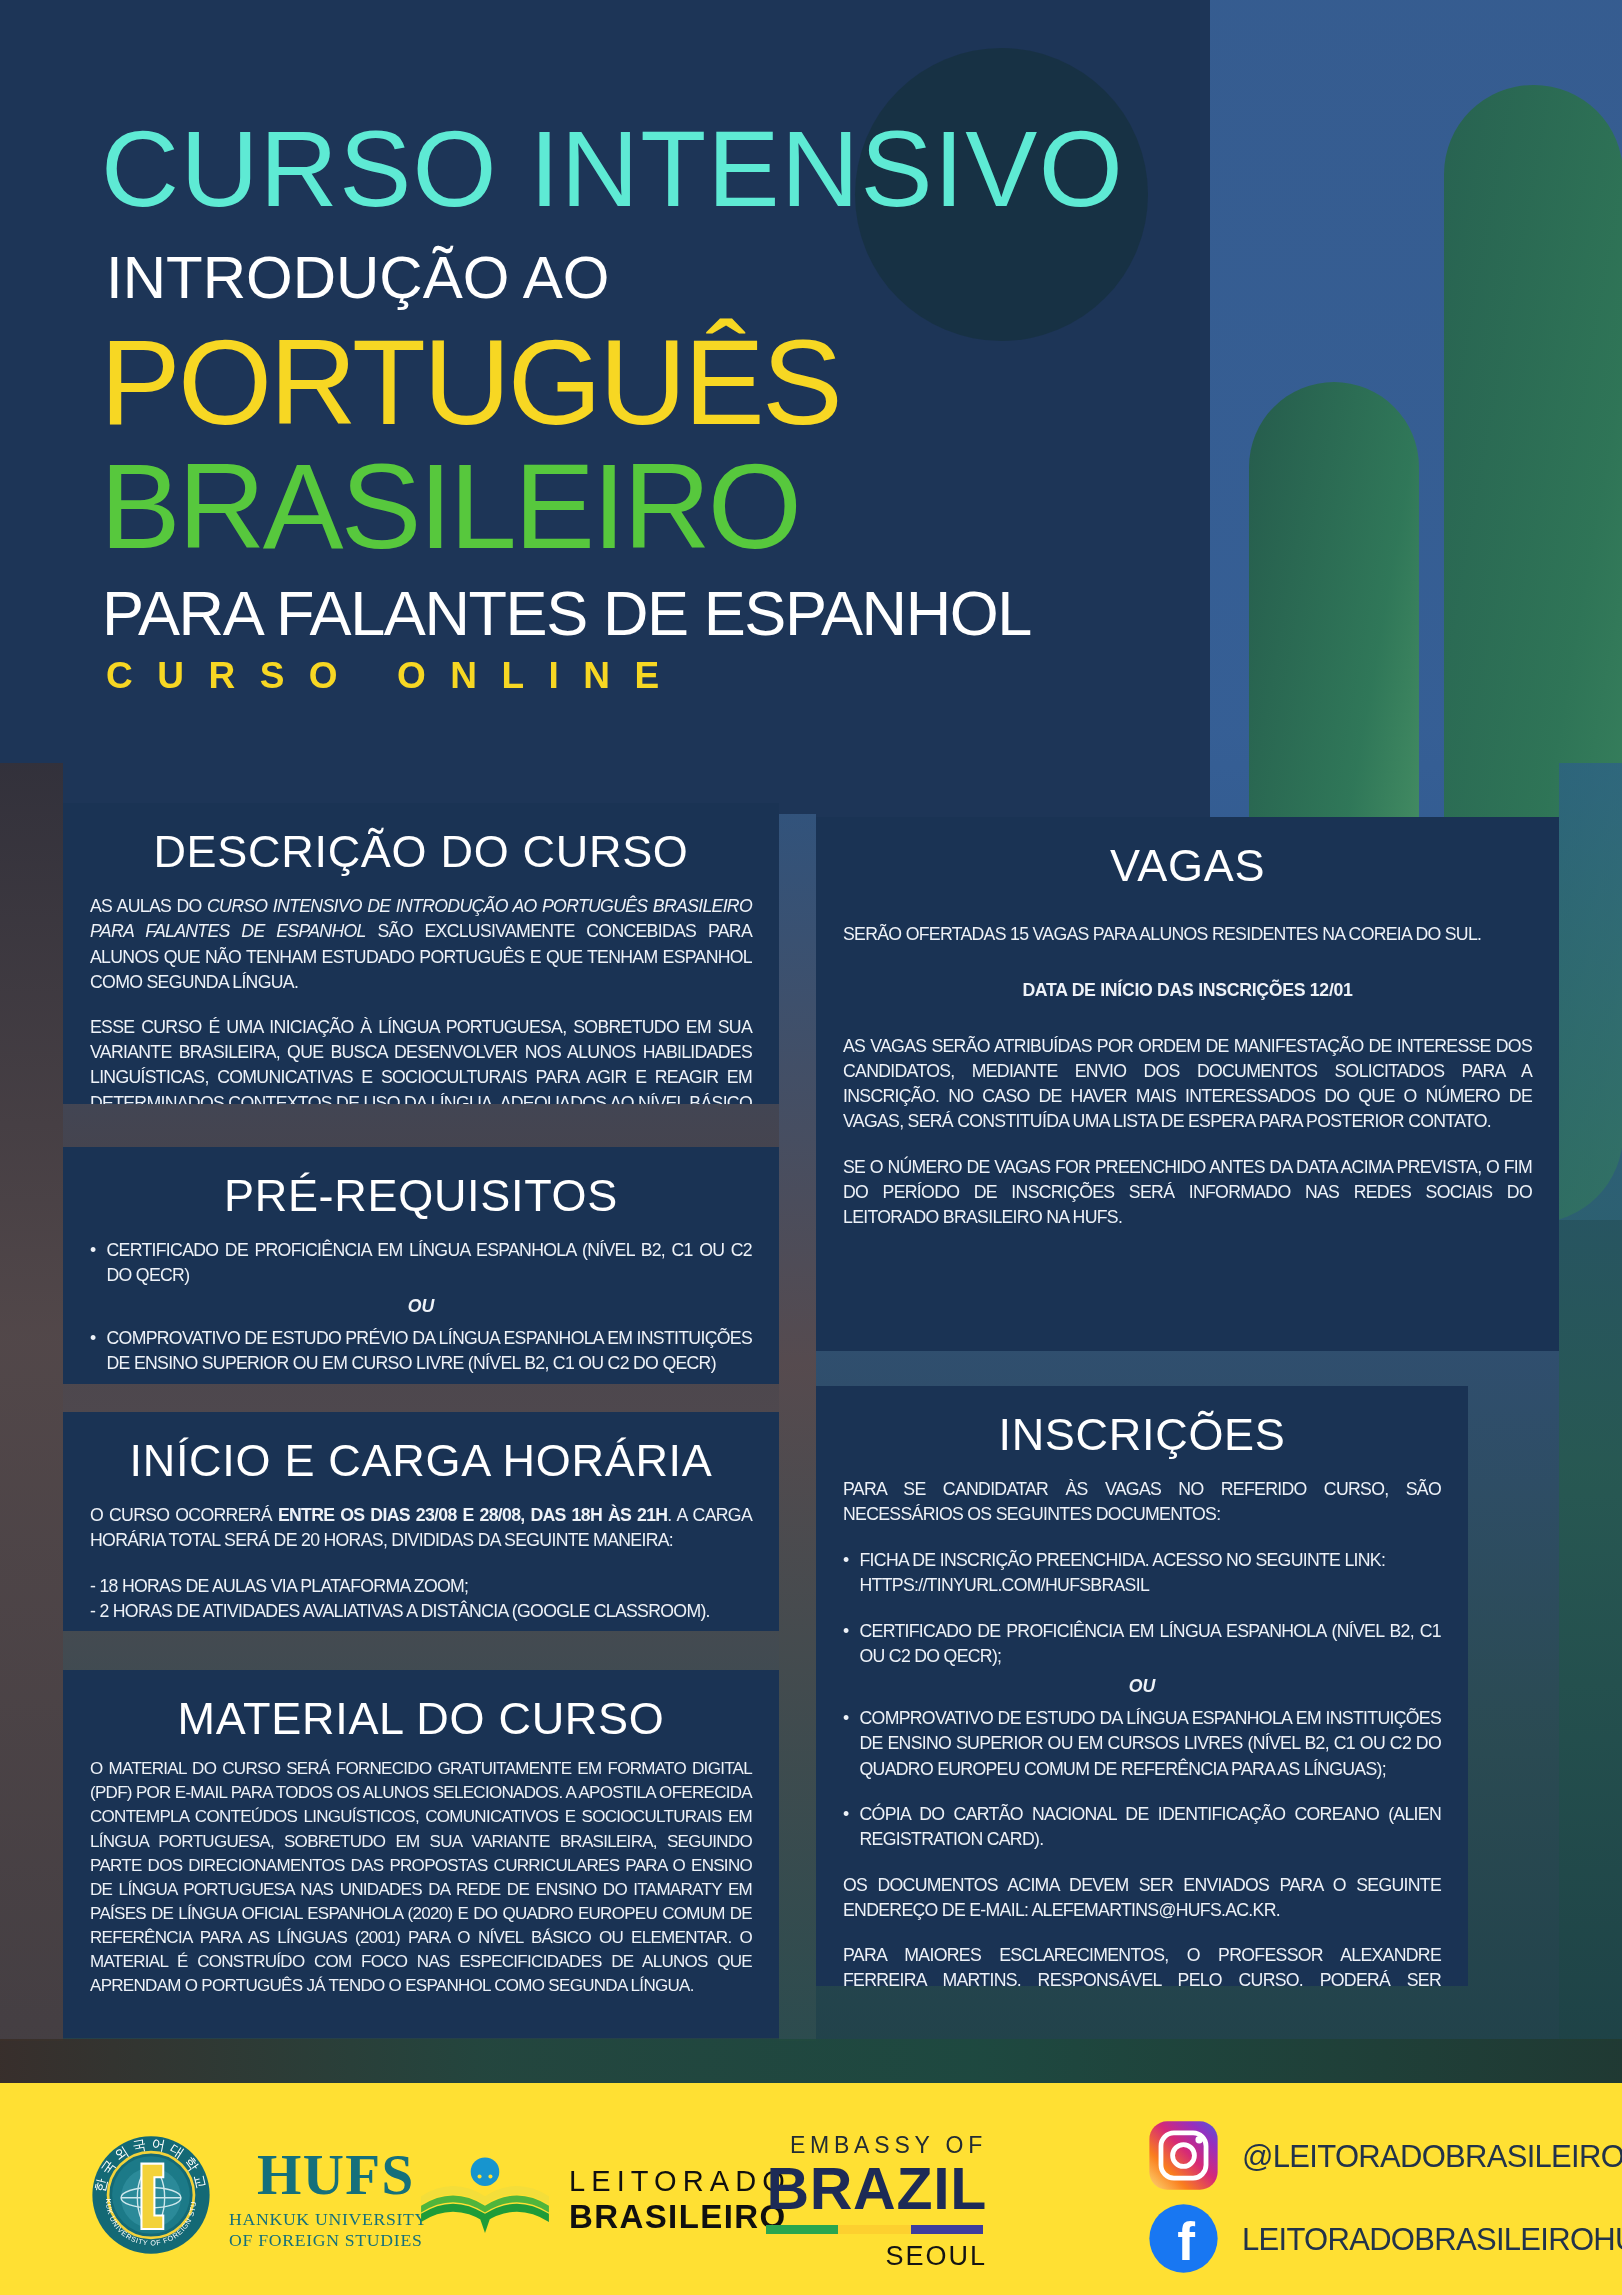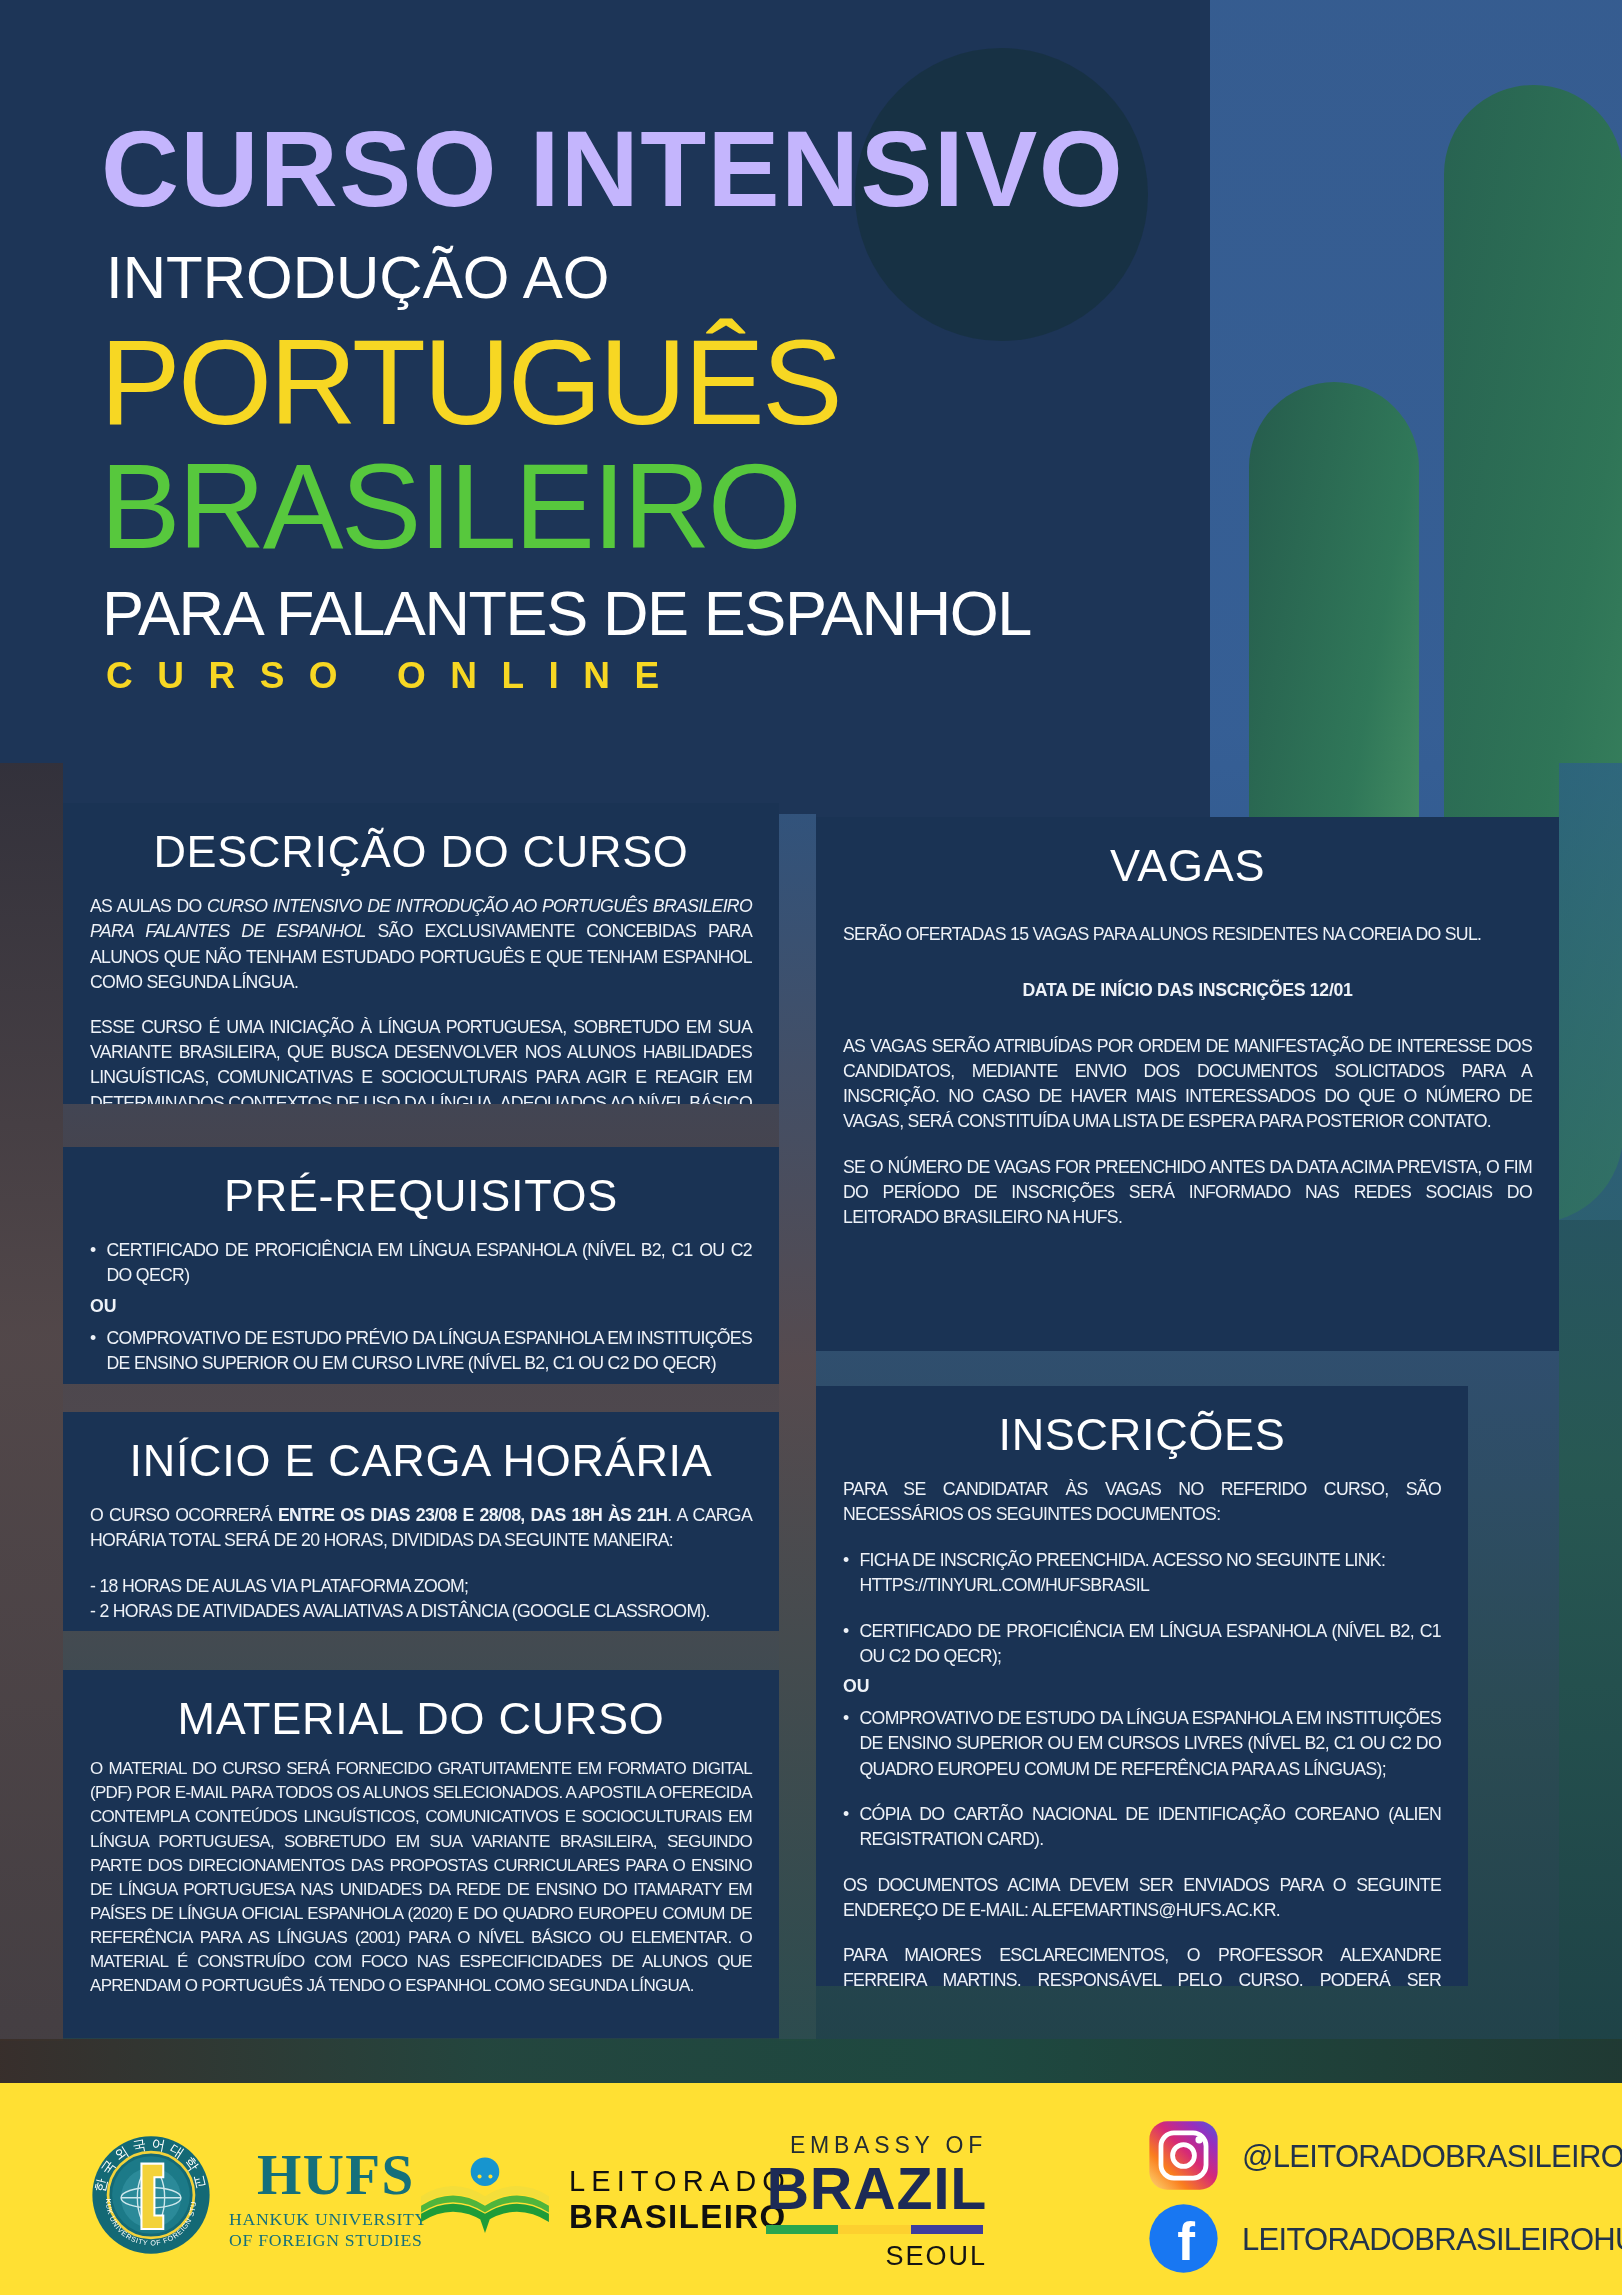--- a/index.html
+++ b/index.html
@@ -23,38 +23,38 @@
   .strip-right{left:1559px;top:763px;width:64px;height:1278px;
      background:linear-gradient(180deg,#2c5c8f 0%,#2d6b50 55%,#1f4a3e 100%);opacity:.65;}
   .leftcol-photo{left:63px;top:821px;width:716px;height:1218px;
      background:linear-gradient(180deg,#3c5e86 0%,#6b4f41 30%,#7a5a48 55%,#4a5e50 80%,#2c4a3e 100%);opacity:.55;}
   .rightcol-photo{left:816px;top:817px;width:743px;height:1222px;
      background:linear-gradient(180deg,#38608f 0%,#44698c 40%,#38604f 75%,#27503f 100%);opacity:.5;}
   .bottom-band{left:0;top:2039px;width:1623px;height:44px;
      background:linear-gradient(90deg,#3a2e28 0%,#24473c 30%,#1e4a3e 60%,#203a30 100%);opacity:.92;}
   
   .t{position:absolute;line-height:1;white-space:nowrap;}
-  .t1{left:101px;top:115px;font-size:108px;font-weight:700;color:#c4b5fd;letter-spacing:1.4px;}
+  .t1{left:101px;top:115px;font-size:108px;font-weight:400;color:#5eead4;letter-spacing:1.4px;}
   .t2{left:106px;top:248px;font-size:60px;font-weight:400;color:#ffffff;}
   .t3{left:100px;top:322px;font-size:121px;font-weight:400;color:#f7d723;letter-spacing:-2.7px;}
   .t4{left:100px;top:446px;font-size:121px;font-weight:400;color:#57c83d;letter-spacing:-2.7px;}
   .t5{left:102px;top:582px;font-size:63px;font-weight:400;color:#ffffff;letter-spacing:-1.4px;}
   .t6{left:106px;top:657px;font-size:37px;font-weight:600;color:#f7d723;letter-spacing:24.5px;}
   
   .box{position:absolute;background:#1a3354;color:#fff;box-sizing:border-box;
        padding:17.7px 27px;overflow:hidden;}
   .box h2{margin:5.5px 0 0;font-size:45px;font-weight:400;text-align:center;
           letter-spacing:0.7px;color:#ffffff;line-height:1.15;}
   .body{font-size:17.7px;line-height:1.42;letter-spacing:-0.7px;text-align:justify;
         color:#eef2f8;margin:16.4px 0 0;}
   .box-material .body{font-size:17px;margin-top:12.3px;}
   .it{font-style:italic;} .bd{font-weight:700;}
   .li{display:flex;gap:11px;margin-top:6.8px;text-align:justify;}
   .li::before{content:"\2022";flex:0 0 auto;}
-  .ou{font-weight:700;margin-top:5.5px;letter-spacing:0;}
+  .ou{font-weight:700;text-align:center;margin-top:5.5px;letter-spacing:0;font-style:italic;}
   .dates{font-weight:700;text-align:center;margin-top:30px;letter-spacing:-0.3px;line-height:1.5;}
   .mt30{margin-top:20.4px;} .mt44{margin-top:30px;}
   .sub{display:block;}
   
   .footer{position:absolute;left:0;top:2083px;width:1623px;height:213px;background:#ffe033;}
   .fitem{position:absolute;}
   .hufs-acronym{font-family:"Liberation Serif",serif;font-weight:700;font-size:57px;
      color:#15707b;line-height:1;letter-spacing:1.4px;margin-left:28px;}
   .hufs-name{font-family:"Liberation Serif",serif;font-size:17.7px;color:#15707b;
      letter-spacing:0.7px;line-height:1.2;margin-top:5.5px;}

